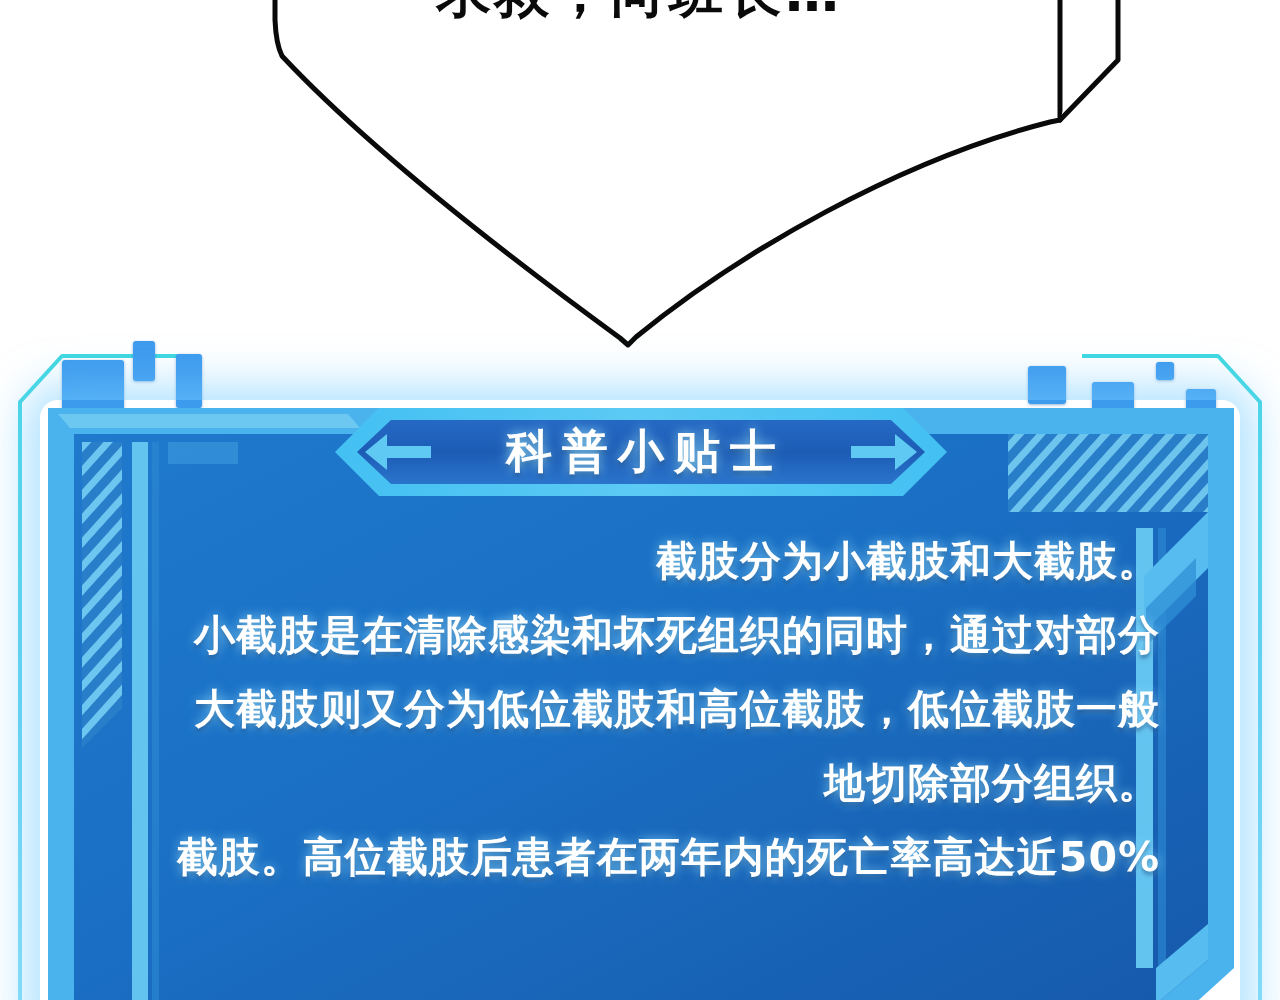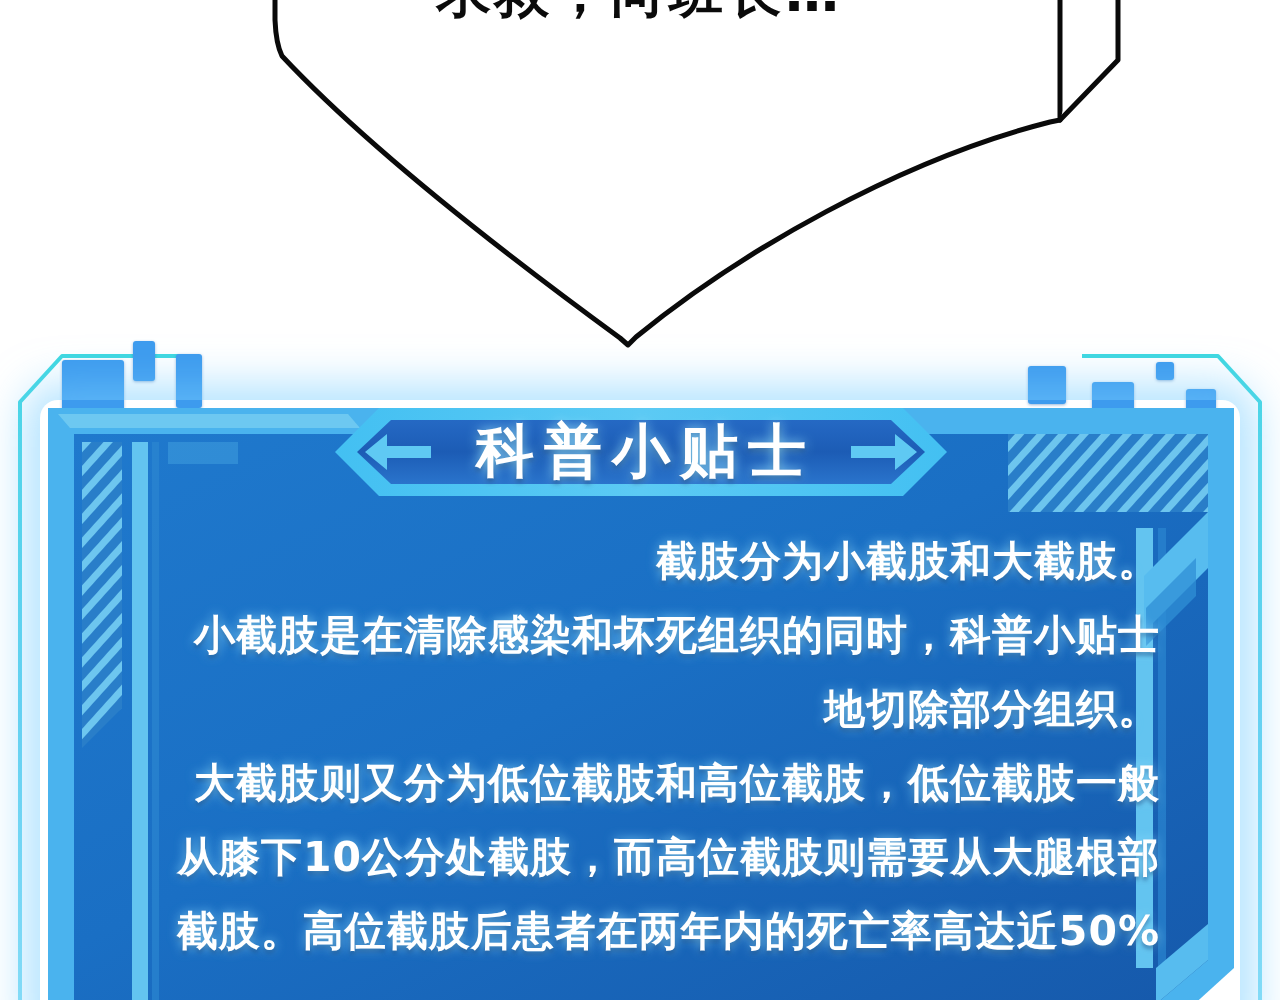--- a/index.html
+++ b/index.html
@@ -38,21 +38,21 @@
     box-shadow:0 0 42px 16px rgba(120,205,255,.55);
     background:transparent; pointer-events:none;
   }
 
   
   .badge{ position:absolute; left:335px; top:404px; width:612px; height:96px; }
   .badge-svg{ position:absolute; left:0; top:0; width:612px; height:96px; }
   .badge-title{
     position:absolute; left:0; top:0; width:612px; height:96px;
     display:flex; align-items:center; justify-content:center;
-    font-size:58px; font-weight:bold; color:#ffffff;
+    font-size:46px; font-weight:bold; color:#ffffff;
     letter-spacing:10px; text-indent:10px;
     text-shadow:0 0 12px rgba(150,225,255,.95), 0 3px 5px rgba(8,50,110,.75);
   }
 
   
   .body-text{
     position:absolute; left:150px; top:524px; width:1010px;
     font-size:41px; font-weight:bold; line-height:74px;
     color:#ffffff; letter-spacing:1px;
     text-shadow:0 0 11px rgba(140,220,255,.9), 0 3px 4px rgba(10,55,115,.7);
@@ -167,20 +167,19 @@
 
       <path d="M 30 48 L 52 30 L 52 42 L 96 42 L 96 54 L 52 54 L 52 66 Z" fill="#5fc9f3"></path>
 
       <path d="M 582 48 L 560 30 L 560 42 L 516 42 L 516 54 L 560 54 L 560 66 Z" fill="#5fc9f3"></path>
     </svg>
     <div class="badge-title">科普小贴士</div>
   </div>
 
   <div class="body-text">
     <span class="ln">截肢分为小截肢和大截肢。</span>
-    <span class="ln">小截肢是在清除感染和坏死组织的同时，科普小贴士</span>
+    <span class="ln">小截肢是在清除感染和坏死组织的同时，通过对部分</span>
+    <span class="ln">大截肢则又分为低位截肢和高位截肢，低位截肢一般</span>
     <span class="ln">地切除部分组织。</span>
-    <span class="ln">大截肢则又分为低位截肢和高位截肢，低位截肢一般</span>
-    <span class="ln">从膝下10公分处截肢，而高位截肢则需要从大腿根部</span>
     <span class="ln">截肢。高位截肢后患者在两年内的死亡率高达近50%</span>
   </div>
 
 </div>
 
 </body></html>

